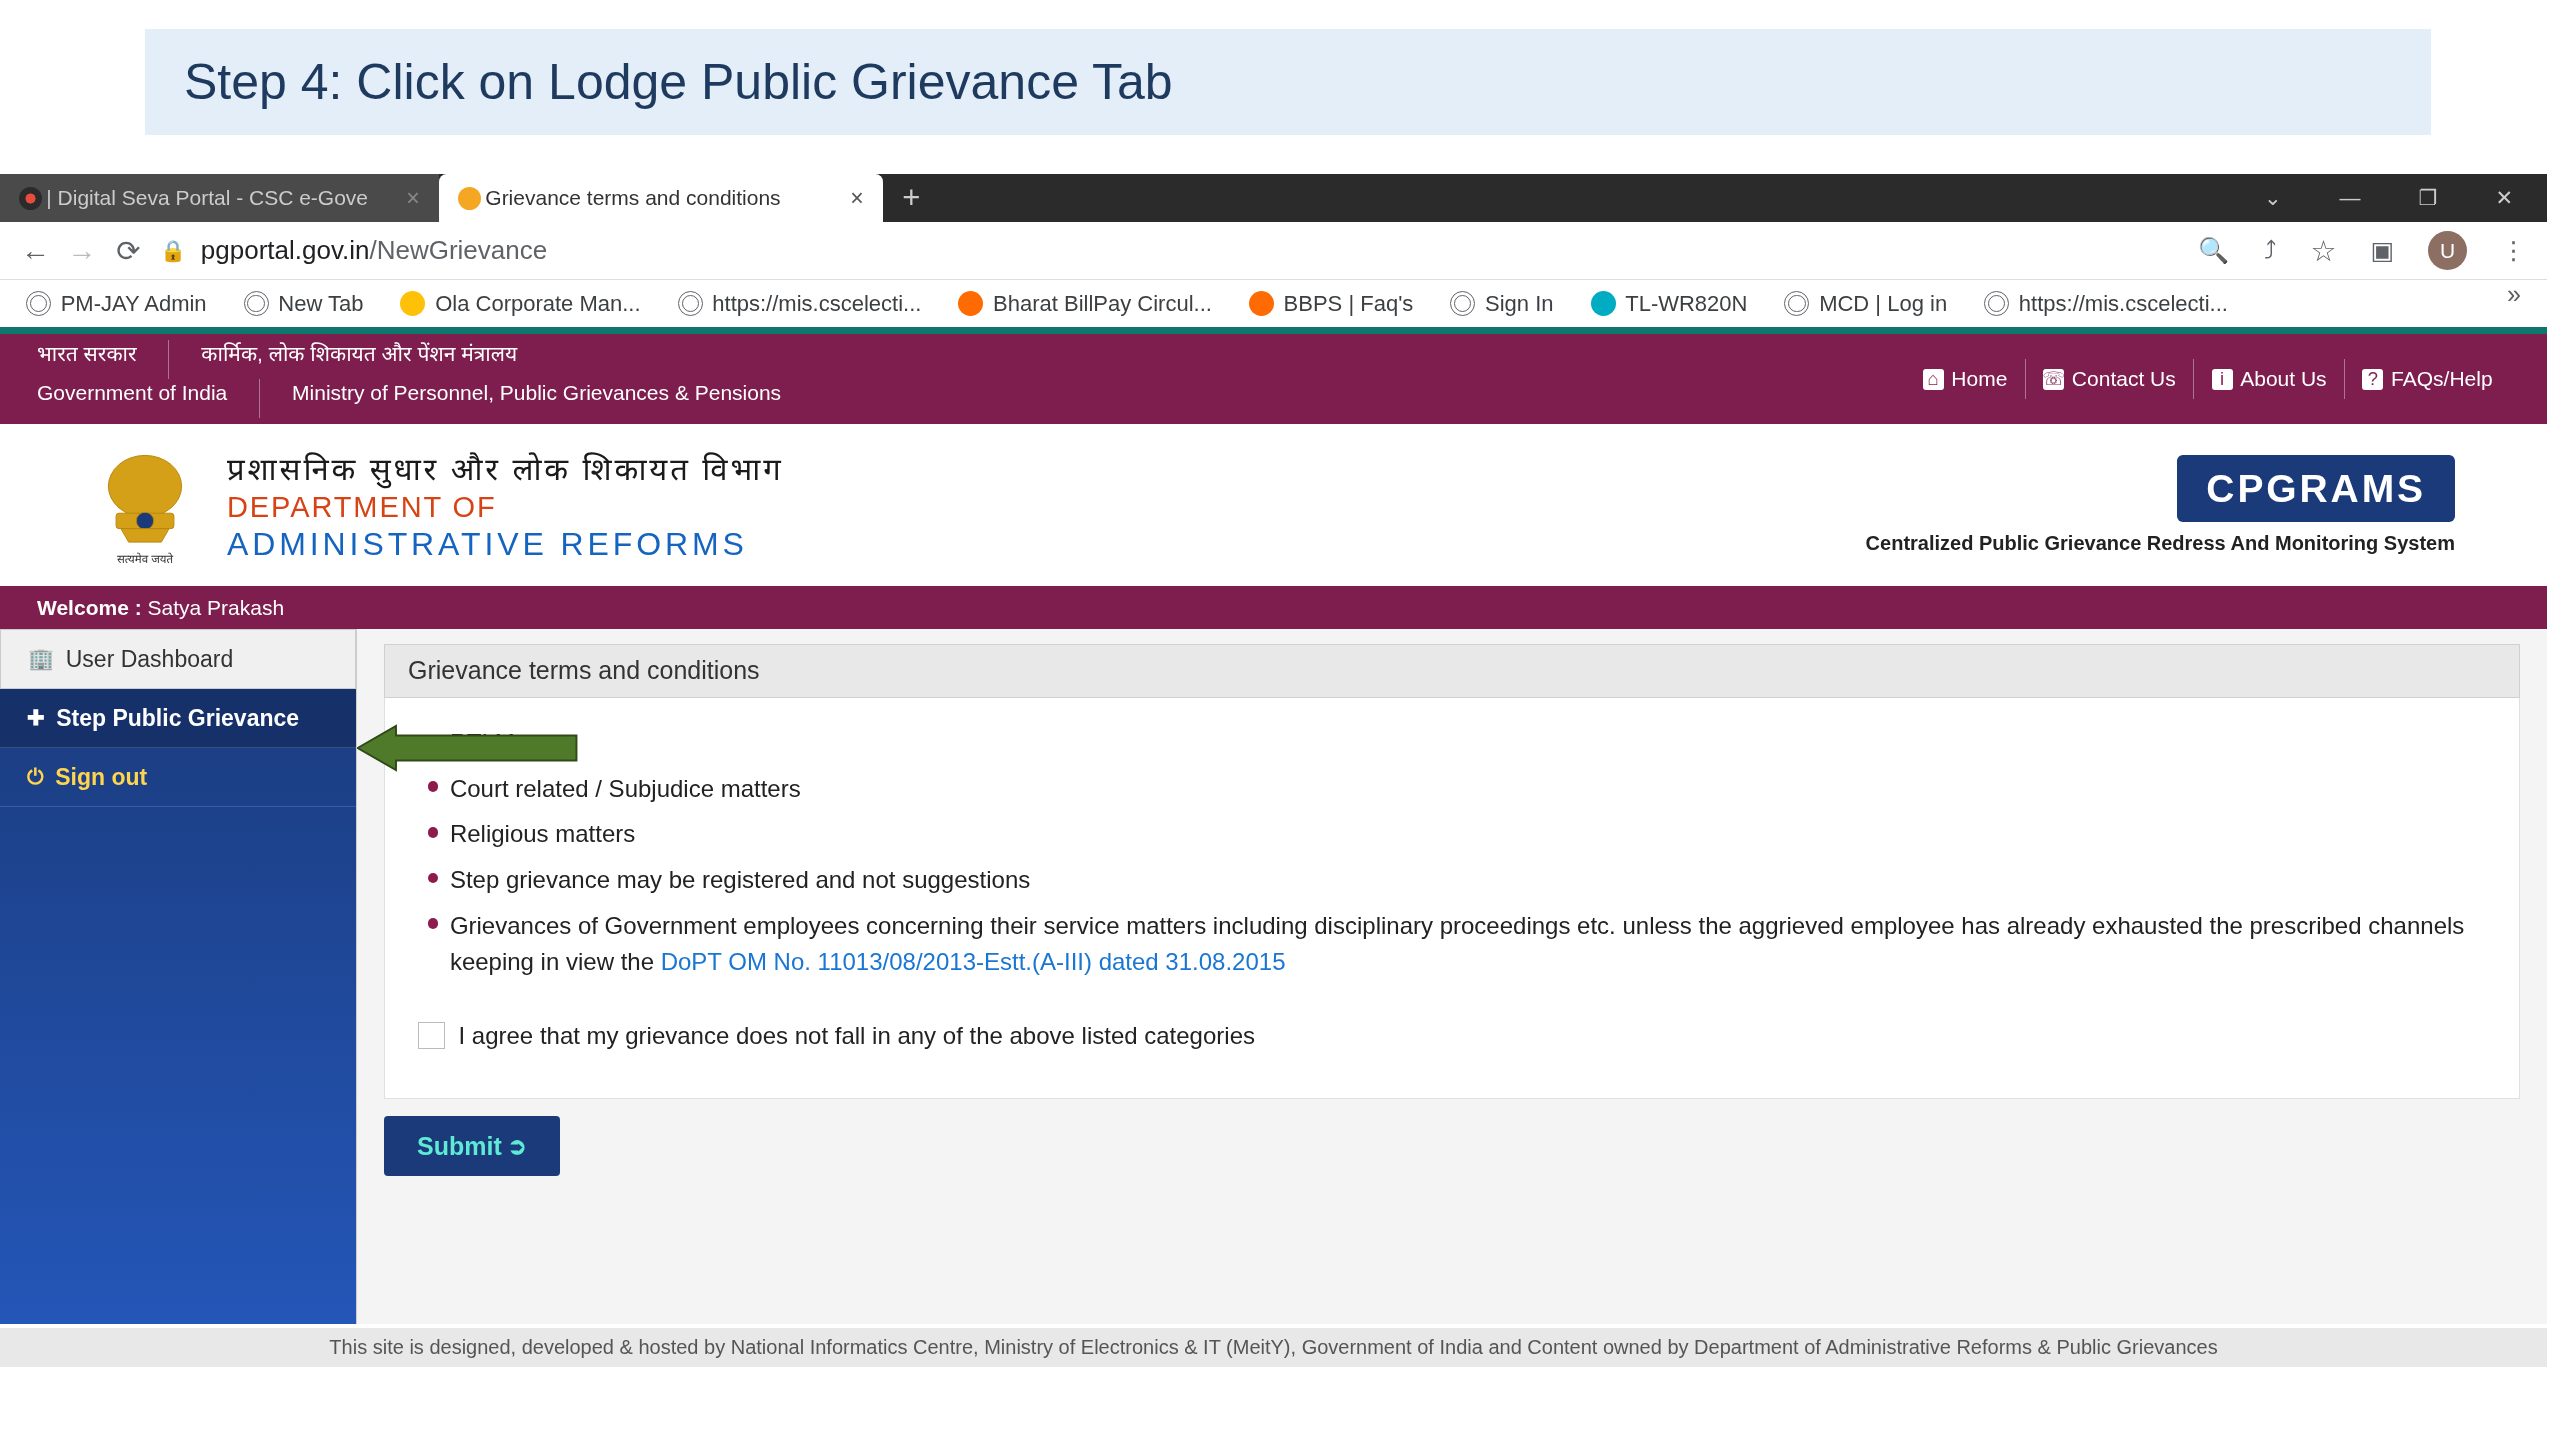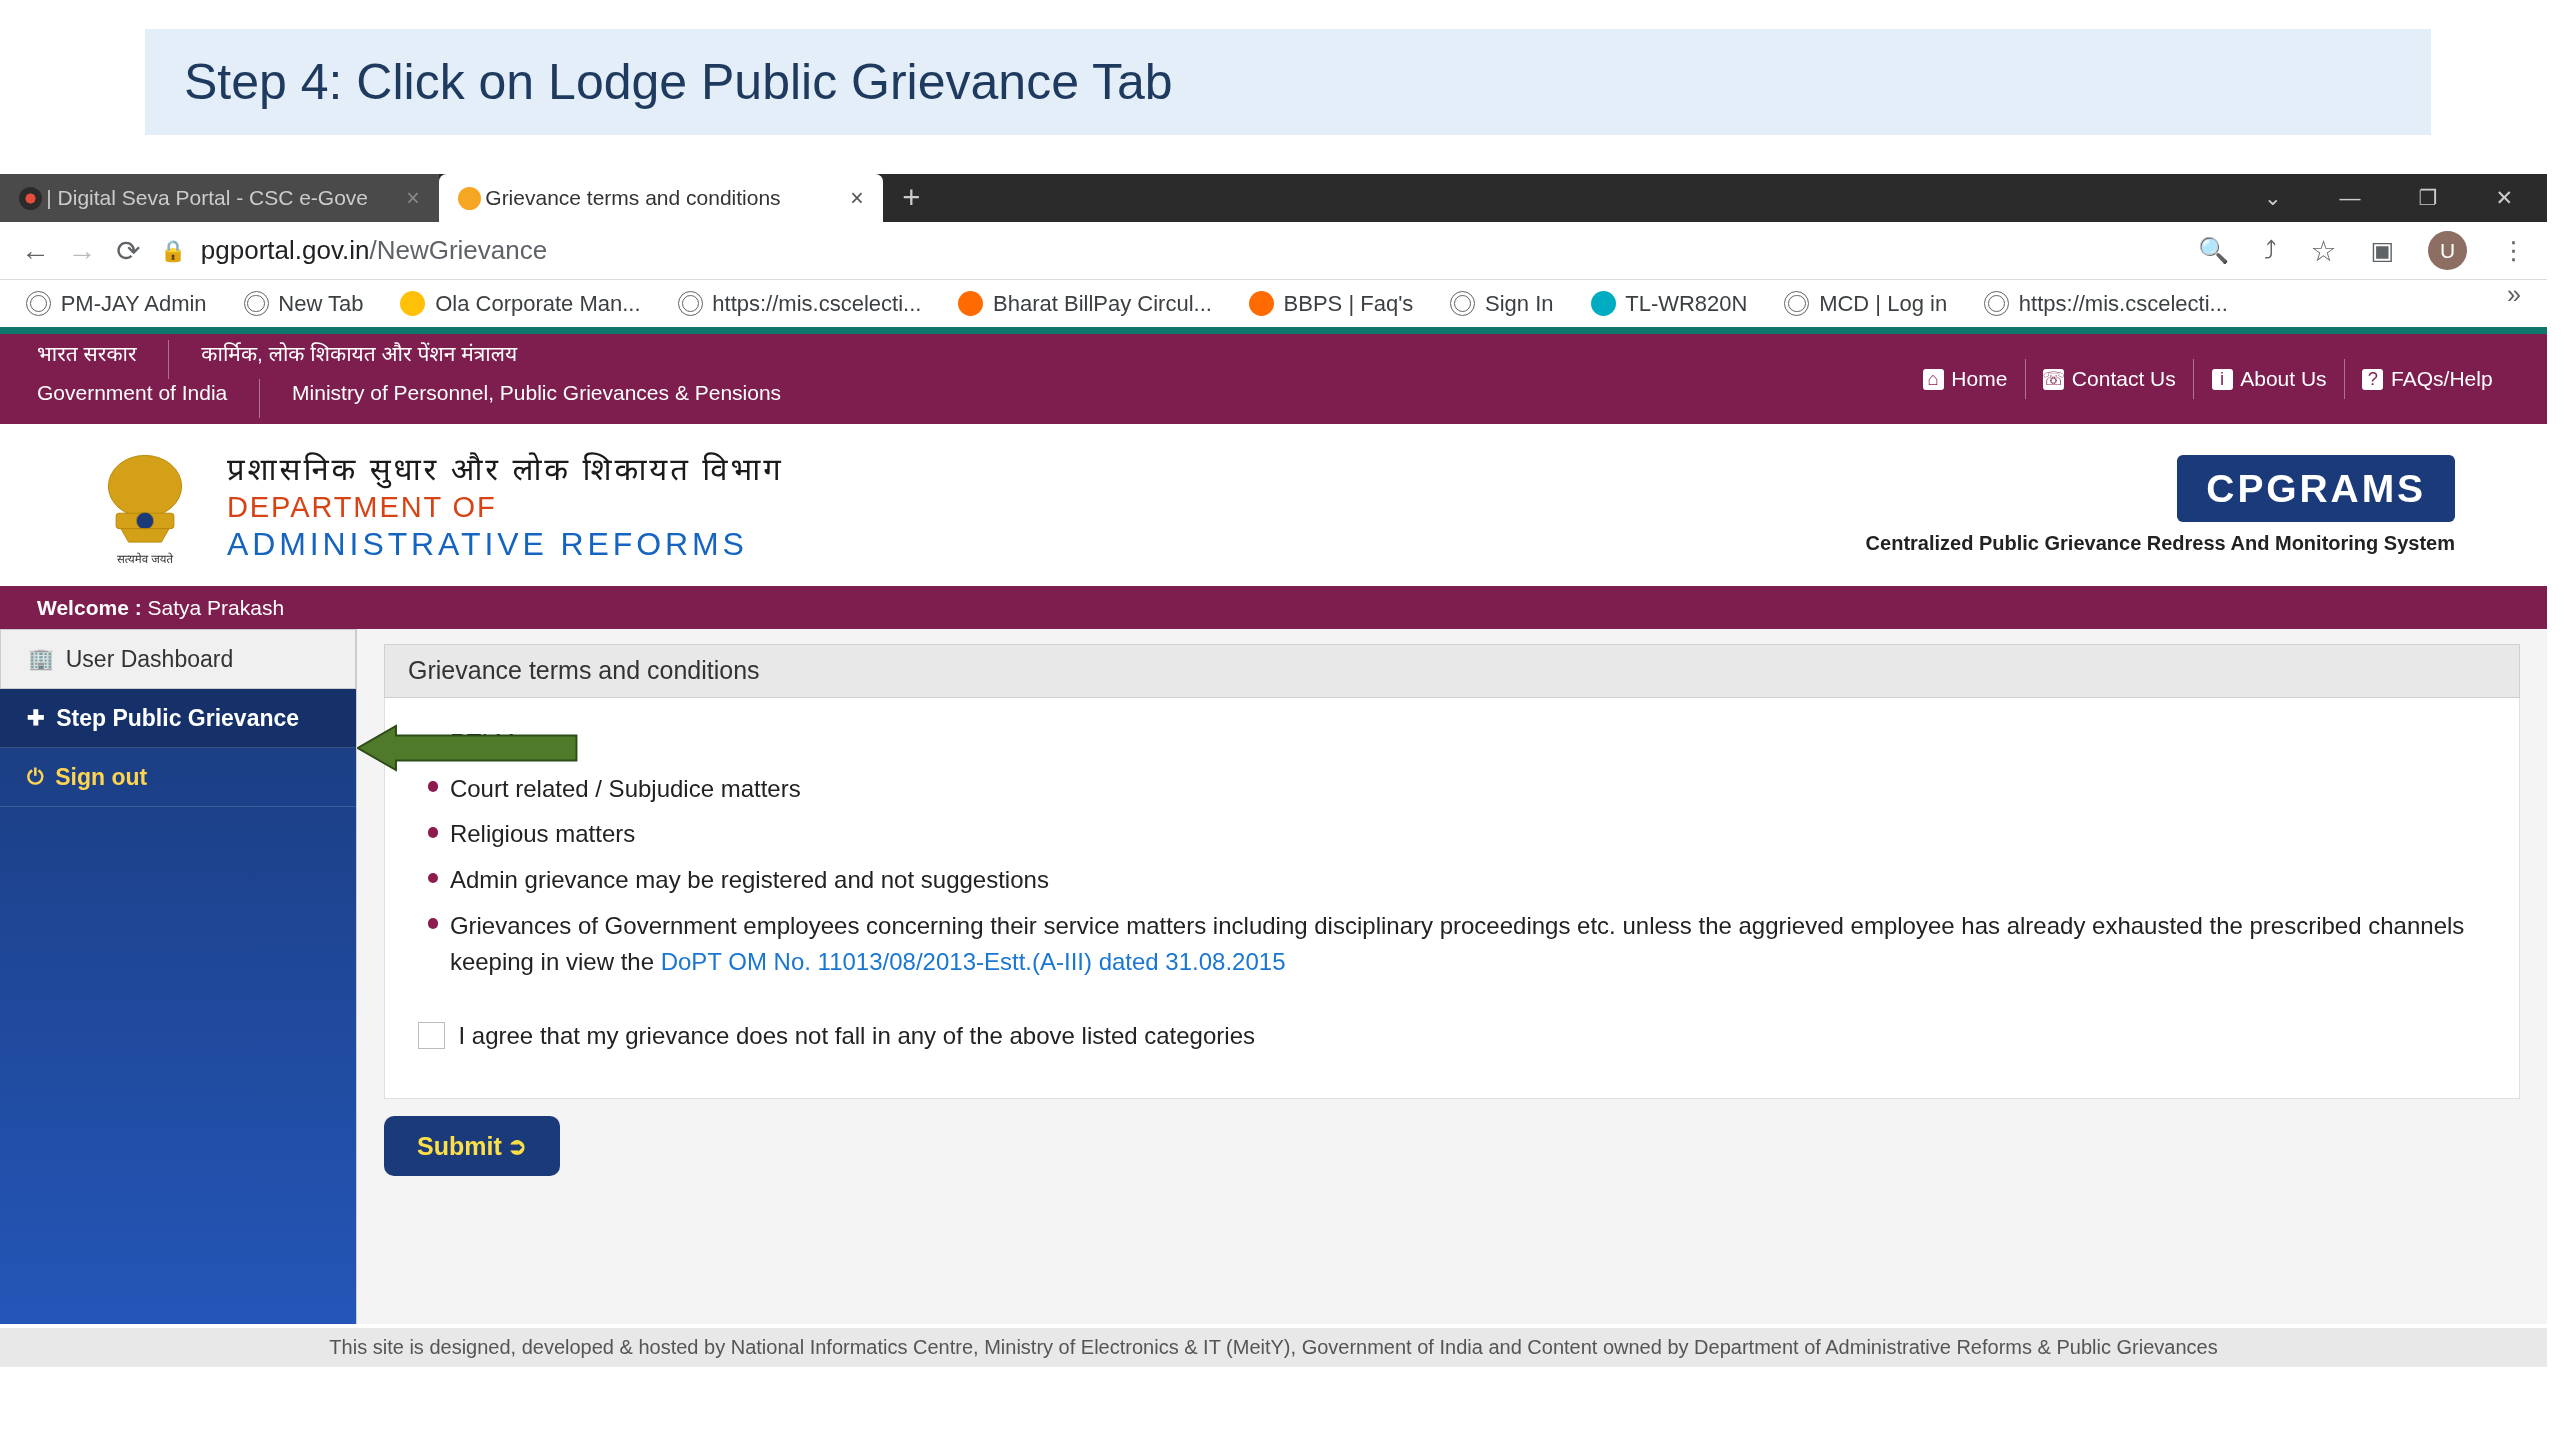--- a/index.html
+++ b/index.html
@@ -88,21 +88,21 @@
 .exclusion-list{list-style:none;margin-left:9.7px}
 .exclusion-list li{font-size:24px;color:#222;margin-bottom:9.7px;line-height:1.5;display:flex;gap:11.6px}
 .exclusion-list li::before{content:"";width:10.6px;height:10.6px;border-radius:50%;background:#8e1b4e;flex-shrink:0;margin-top:10.6px}
 .exclusion-list li .li-text{flex:1}
 .dopt-link{color:#1976d2}
 .agree-row{margin-top:42px;display:flex;align-items:center;gap:13.5px}
 .agree-cb{width:27px;height:27px;border:1.9px solid #bbb;background:#fff}
 .agree-label{font-size:24px;color:#222}
 
 .submit-row{margin-top:17.4px}
-.submit-btn{background:#1a3a7a;color:#fde047;border:none;padding:15.5px 33px;font-size:25px;font-weight:bold;border-radius:10px;display:inline-flex;align-items:center;gap:5.8px}
+.submit-btn{background:#1a3a7a;color:#5eead4;border:none;padding:15.5px 33px;font-size:25px;font-weight:bold;border-radius:4px;display:inline-flex;align-items:center;gap:5.8px}
 .submit-btn .arrow-circ{font-size:23px}
 
 .footer-note{background:#e8e8e8;text-align:center;padding:7.7px 29px;font-size:20px;color:#555;margin-top:3.9px;white-space:nowrap;overflow:hidden}
 </style>
 </head>
 <body>
 
 <div class="step-banner">
   <span class="step-bold">Step 4:</span><span> Click on Lodge Public Grievance Tab</span>
 </div>
@@ -281,21 +281,21 @@
           <li>
               <span class="li-text">RTI Matters</span>
             </li>
           <li>
               <span class="li-text">Court related / Subjudice matters</span>
             </li>
           <li>
               <span class="li-text">Religious matters</span>
             </li>
           <li>
-              <span class="li-text">Admin grievance may be registered and not suggestions</span>
+              <span class="li-text">Step grievance may be registered and not suggestions</span>
             </li>
           <li>
               <span class="li-text"><span>Grievances of Government employees concerning their service matters including disciplinary proceedings etc. unless the aggrieved employee has already exhausted the prescribed channels keeping in view the </span><span class="dopt-link">DoPT OM No. 11013/08/2013-Estt.(A-III) dated 31.08.2015</span></span>
             </li>
         </ul>
         <div class="agree-row">
           <div class="agree-cb"></div>
           <span class="agree-label">I agree that my grievance does not fall in any of the above listed categories</span>
         </div>
       </div>

